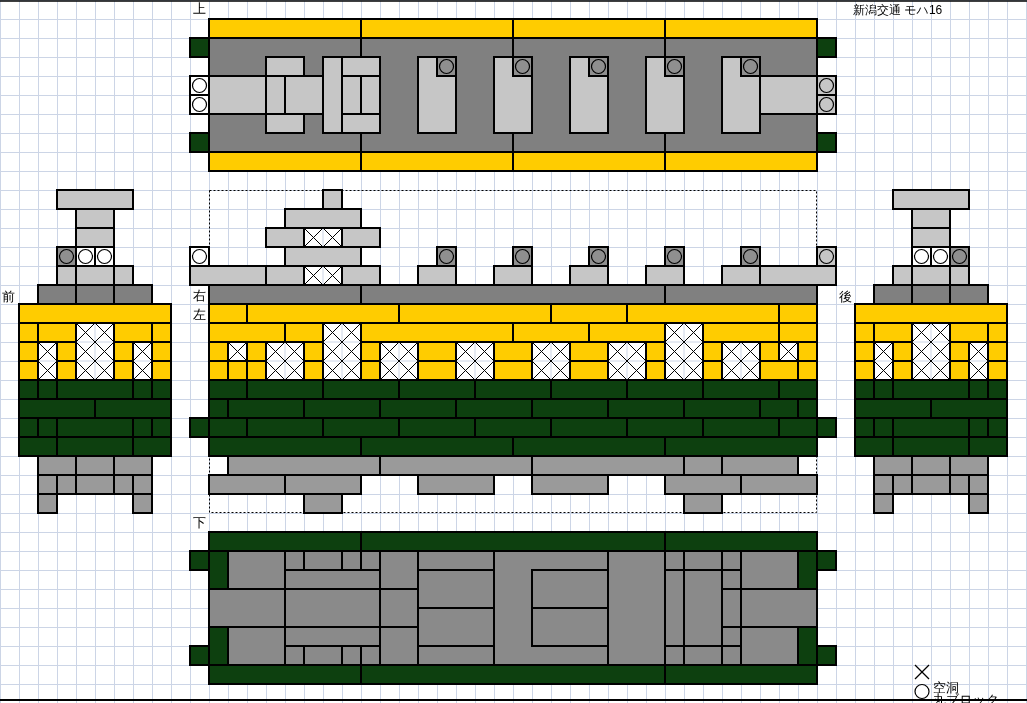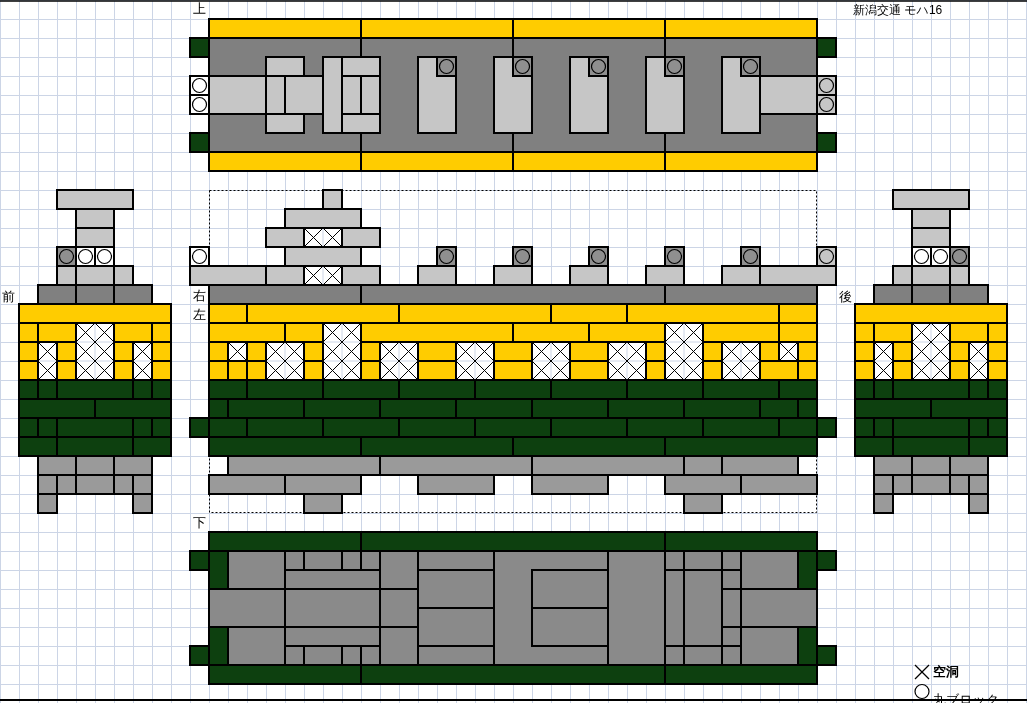--- a/index.html
+++ b/index.html
@@ -488,15 +488,15 @@
 
   <div class="lbl title" style="left:853px;top:3px;">新潟交通 モハ16</div>
 
   <div class="lbl" style="left:193px;top:1px;">上</div>
   <div class="lbl" style="left:2px;top:289px;">前</div>
   <div class="lbl" style="left:193px;top:288px;">右</div>
   <div class="lbl" style="left:193px;top:307px;">左</div>
   <div class="lbl" style="left:839px;top:289px;">後</div>
   <div class="lbl" style="left:193px;top:515px;">下</div>
 
-  <div class="lbl legend-text" style="left:933px;top:664px;font-weight:bold;">空洞</div>
+  <div class="lbl legend-text" style="left:933px;top:680px;">空洞</div>
   <div class="lbl legend-text" style="left:933px;top:684px;margin-top:8px;">丸ブロック</div>
 </div>
 
 </body></html>

